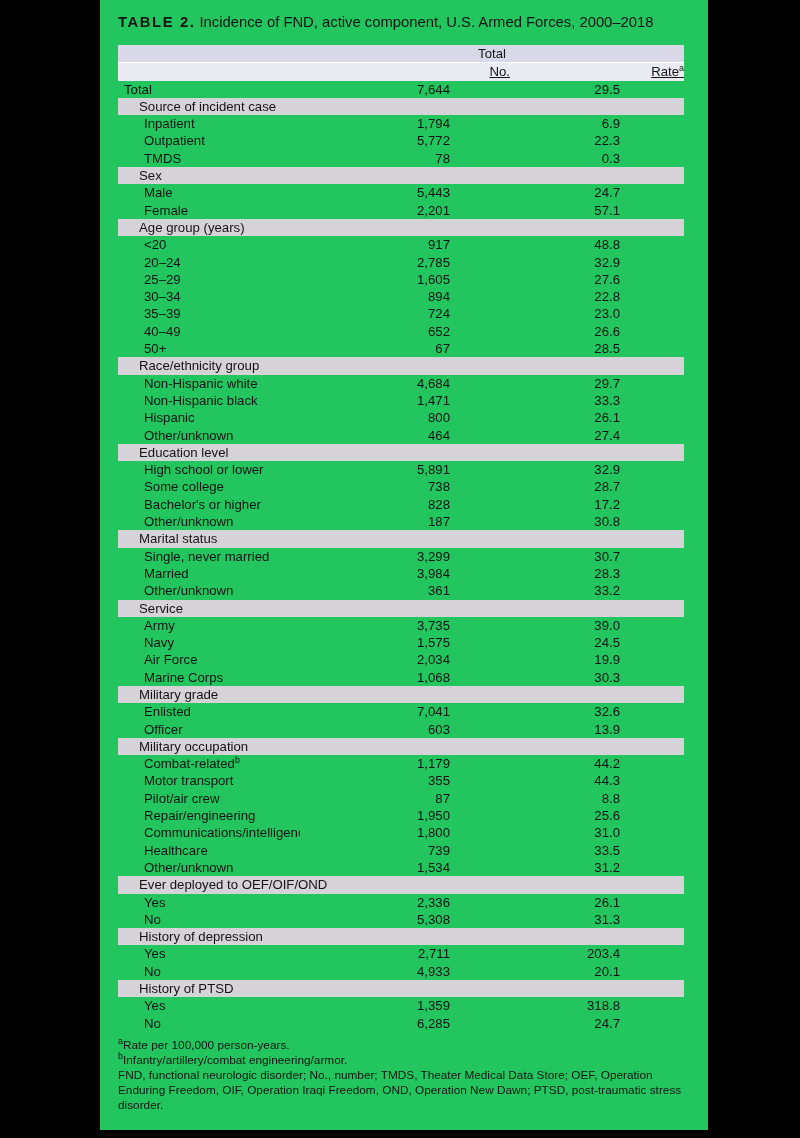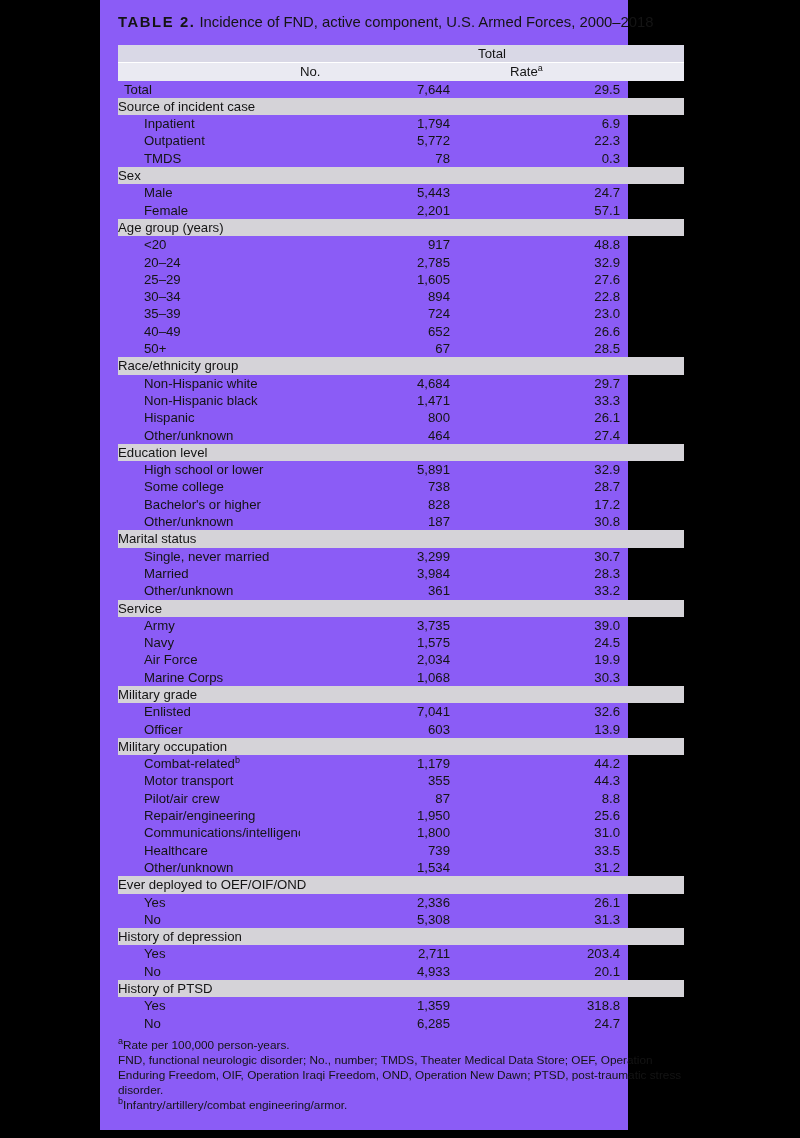--- a/index.html
+++ b/index.html
@@ -14,22 +14,22 @@
   body{
     background:var(--frame);
     position:relative;
     overflow:hidden;
     font-family:"Liberation Sans","DejaVu Sans",sans-serif;
     color:var(--ink);
   }
   .sheet{
     position:absolute;
     left:100px;top:0;
-    width:528px;height:1130px;
-    background:#8b5cf6;
+    width:608px;height:1130px;
+    background:#22c55e;
   }
   .content{
     padding:10px 16px 0 18px;
   }
   .title{
     font-size:14.8px;
     line-height:20px;
     margin-top:2px;
     white-space:nowrap;
   }
@@ -57,25 +57,26 @@
     overflow:hidden;
     white-space:nowrap;
   }
   tr.span-header-row td{
     background:var(--bar-total);
     border-bottom:1px solid #ffffff;
   }
   tr.span-header-row .span-cell{text-align:center;}
   tr.col-header-row td{
     background:var(--bar-subheader);
-    text-align:left;
+    text-align:right;
+    text-decoration:underline;
   }
   tr.section-row td{
     background:var(--bar-section);
-    padding-left:0;
+    padding-left:21px;
   }
   td.row-label{padding-left:26px;}
   td.total-label{padding-left:6px;}
   td.num{text-align:right;}
   td.no-col{padding-right:60px;}
   td.rate-col{padding-right:64px;}
   sup{
     font-size:9px;
     line-height:0;
     vertical-align:super;
@@ -365,18 +366,18 @@
           <tr class="data-row">
             <td class="row-label">No</td>
             <td class="num no-col">6,285</td>
             <td class="num rate-col">24.7</td>
           </tr>
         </tbody>
     </table>
 
     <div class="footnotes">
       <span class="fn"><sup>a</sup><span>Rate per 100,000 person-years.</span></span>
+      <span class="fn"><sup>b</sup><span>Infantry/artillery/combat engineering/armor.</span></span>
       <span class="fn"><span>FND, functional neurologic disorder; No., number; TMDS, Theater Medical Data Store; OEF, Operation Enduring Freedom, OIF, Operation Iraqi Freedom, OND, Operation New Dawn; PTSD, post-traumatic stress disorder.</span></span>
-      <span class="fn"><sup>b</sup><span>Infantry/artillery/combat engineering/armor.</span></span>
     </div>
 
   </div>
 </div>
 
 </body></html>

